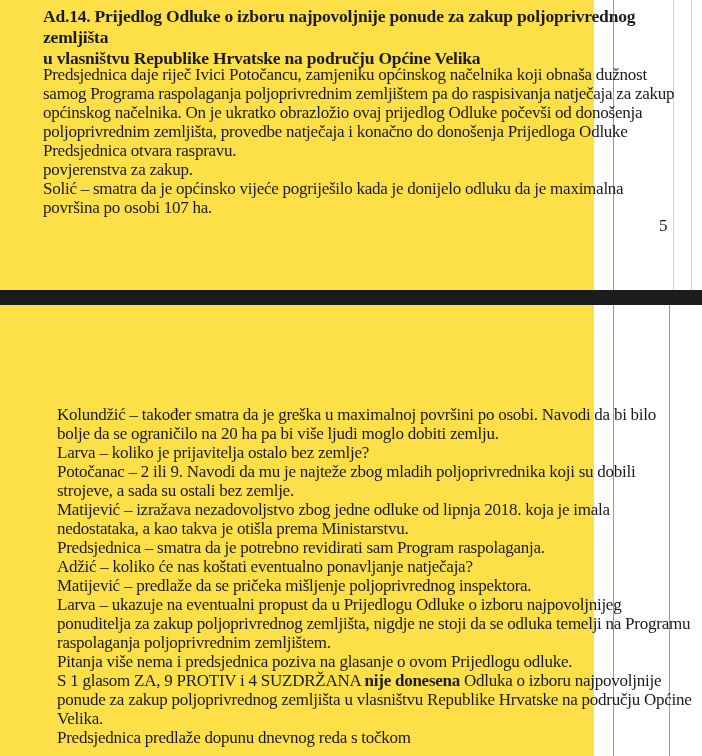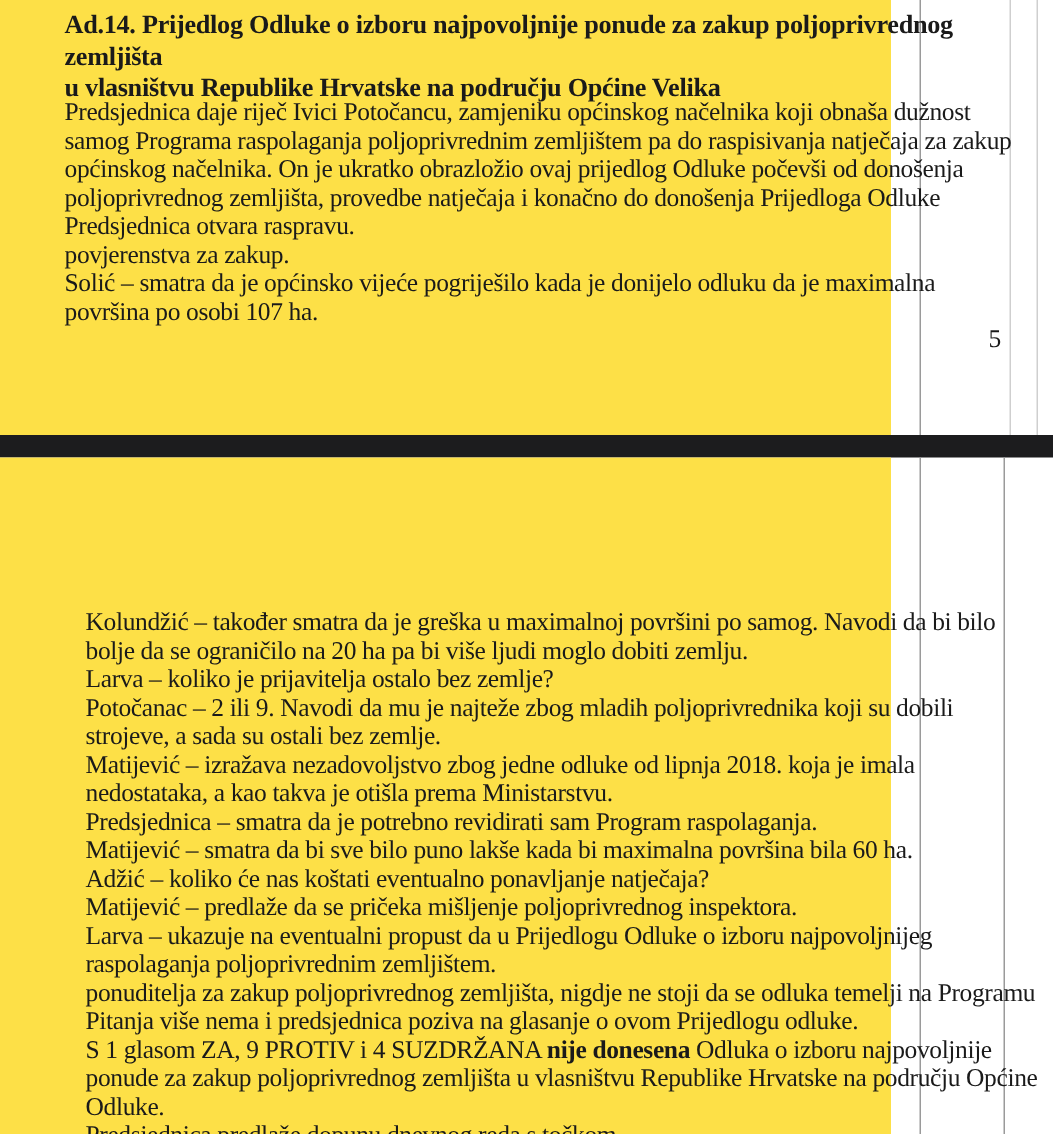--- a/index.html
+++ b/index.html
@@ -36,50 +36,49 @@
 
   <div class="heading">
     <span class="line">Ad.14. Prijedlog Odluke o izboru najpovoljnije ponude za zakup poljoprivrednog zemljišta</span>
     <span class="line">u vlasništvu Republike Hrvatske na području Općine Velika</span>
   </div>
 
   <div class="para top-text" style="top:65px;">
     <span class="line">Predsjednica daje riječ Ivici Potočancu, zamjeniku općinskog načelnika koji obnaša dužnost</span>
     <span class="line">samog Programa raspolaganja poljoprivrednim zemljištem pa do raspisivanja natječaja za zakup</span>
     <span class="line">općinskog načelnika. On je ukratko obrazložio ovaj prijedlog Odluke počevši od donošenja</span>
-    <span class="line">poljoprivrednog zemljišta, provedbe natječaja i konačno do donošenja Prijedloga Odluke</span>
+    <span class="line">poljoprivrednim zemljišta, provedbe natječaja i konačno do donošenja Prijedloga Odluke</span>
     <span class="line">Predsjednica otvara raspravu.</span>
     <span class="line">povjerenstva za zakup.</span>
     <span class="line">Solić – smatra da je općinsko vijeće pogriješilo kada je donijelo odluku da je maximalna</span>
     <span class="line">površina po osobi 107 ha.</span>
   </div>
 
   <div class="page-number">5</div>
 </div>
 
 <div class="separator"></div>
 
 <div class="page page-bottom">
   <div class="vline" style="left:613px; top:0; height:451px;"></div>
   <div class="vline" style="left:669px; top:0; height:451px;"></div>
 
   <div class="para bottom-text" style="top:100px;">
-    <span class="line">Kolundžić – također smatra da je greška u maximalnoj površini po samog.  Navodi da bi bilo</span>
+    <span class="line">Kolundžić – također smatra da je greška u maximalnoj površini po osobi.  Navodi da bi bilo</span>
     <span class="line">bolje da se ograničilo na 20 ha pa bi više ljudi moglo dobiti zemlju.</span>
     <span class="line">Larva – koliko je prijavitelja ostalo bez zemlje?</span>
     <span class="line">Potočanac – 2 ili 9. Navodi da mu je najteže zbog mladih poljoprivrednika koji su dobili</span>
     <span class="line">strojeve, a sada su ostali bez zemlje.</span>
     <span class="line">Matijević – izražava nezadovoljstvo zbog jedne odluke od  lipnja 2018. koja je imala</span>
     <span class="line">nedostataka, a kao takva je otišla prema Ministarstvu.</span>
     <span class="line">Predsjednica – smatra da je potrebno revidirati sam Program raspolaganja.</span>
-    <span class="line">Matijević – smatra da bi sve bilo puno lakše kada bi maximalna površina bila 60 ha.</span>
     <span class="line">Adžić – koliko će nas koštati eventualno ponavljanje natječaja?</span>
     <span class="line">Matijević – predlaže da se pričeka mišljenje poljoprivrednog inspektora.</span>
     <span class="line">Larva – ukazuje na eventualni propust da u Prijedlogu Odluke o izboru najpovoljnijeg</span>
+    <span class="line">ponuditelja za zakup poljoprivrednog zemljišta, nigdje ne stoji da se odluka temelji na Programu</span>
     <span class="line">raspolaganja poljoprivrednim zemljištem.</span>
-    <span class="line">ponuditelja za zakup poljoprivrednog zemljišta, nigdje ne stoji da se odluka temelji na Programu</span>
     <span class="line">Pitanja više nema i predsjednica poziva na glasanje o ovom Prijedlogu odluke.</span>
     <span class="line"><span>S 1 glasom ZA, 9 PROTIV i 4 SUZDRŽANA </span><b>nije donesena</b><span> Odluka o izboru najpovoljnije</span></span>
     <span class="line">ponude za zakup poljoprivrednog zemljišta u vlasništvu Republike Hrvatske na području Općine</span>
-    <span class="line">Odluke.</span>
+    <span class="line">Velika.</span>
     <span class="line">Predsjednica predlaže dopunu dnevnog reda s točkom</span>
   </div>
 </div>
 
 </body></html>

